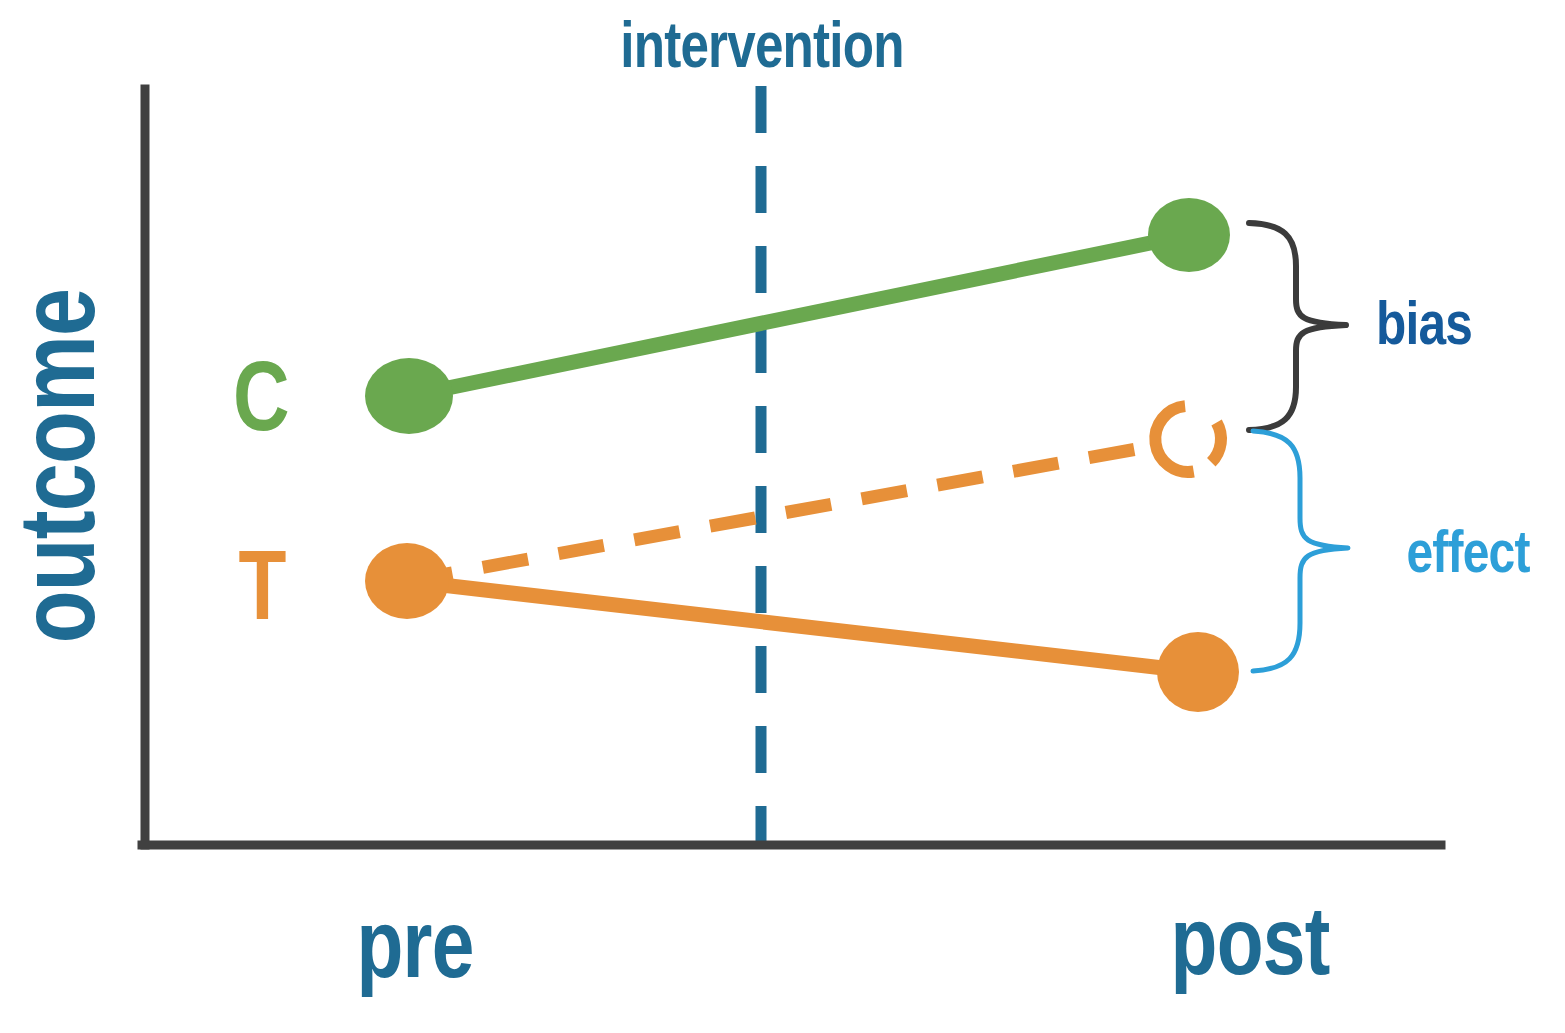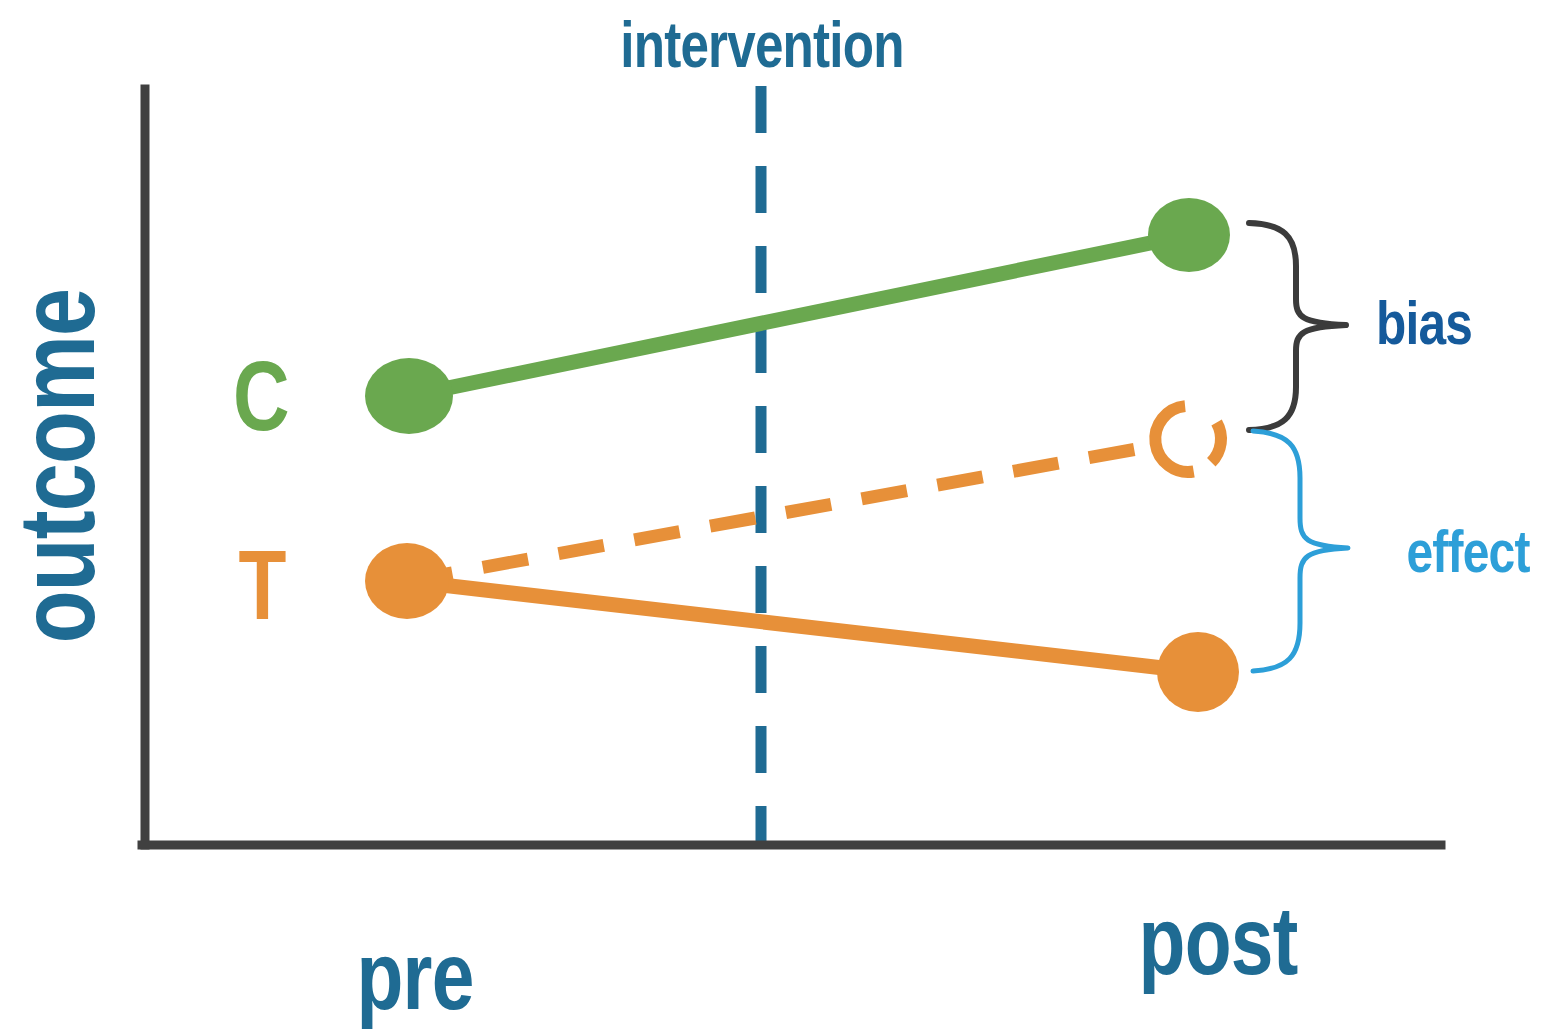--- a/index.html
+++ b/index.html
@@ -82,25 +82,25 @@
   </svg>
 
   <div class="lbl c-teal f-intervention" style="left:762px; top:45px;">
     <span>intervention</span>
   </div>
 
   <div class="lbl rot c-teal f-outcome" style="left:57px; top:466px;">
     <span>outcome</span>
   </div>
 
-  <div class="lbl c-teal f-tick" style="left:415px; top:944px;margin-top:32px;">
+  <div class="lbl c-teal f-tick" style="left:415px; top:944px;">
     <span>pre</span>
   </div>
 
-  <div class="lbl c-teal f-tick" style="left:1218px; top:941px;">
+  <div class="lbl c-teal f-tick" style="left:1250px; top:941px;">
     <span>post</span>
   </div>
 
   <div class="lbl c-green f-series" style="left:261px; top:396px;">
     <span>C</span>
   </div>
 
   <div class="lbl c-orange f-series" style="left:262px; top:585px;">
     <span>T</span>
   </div>

